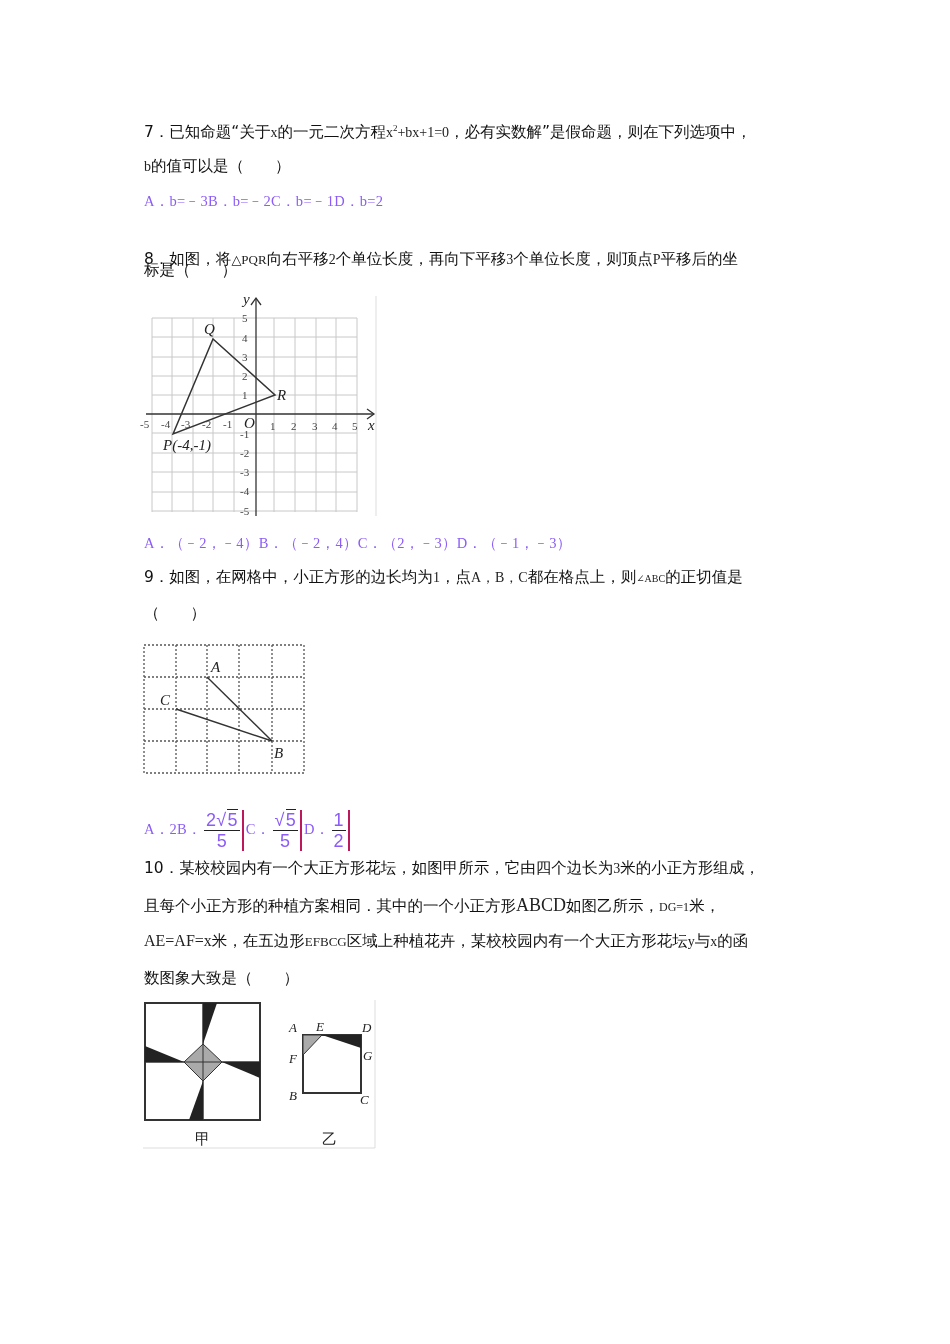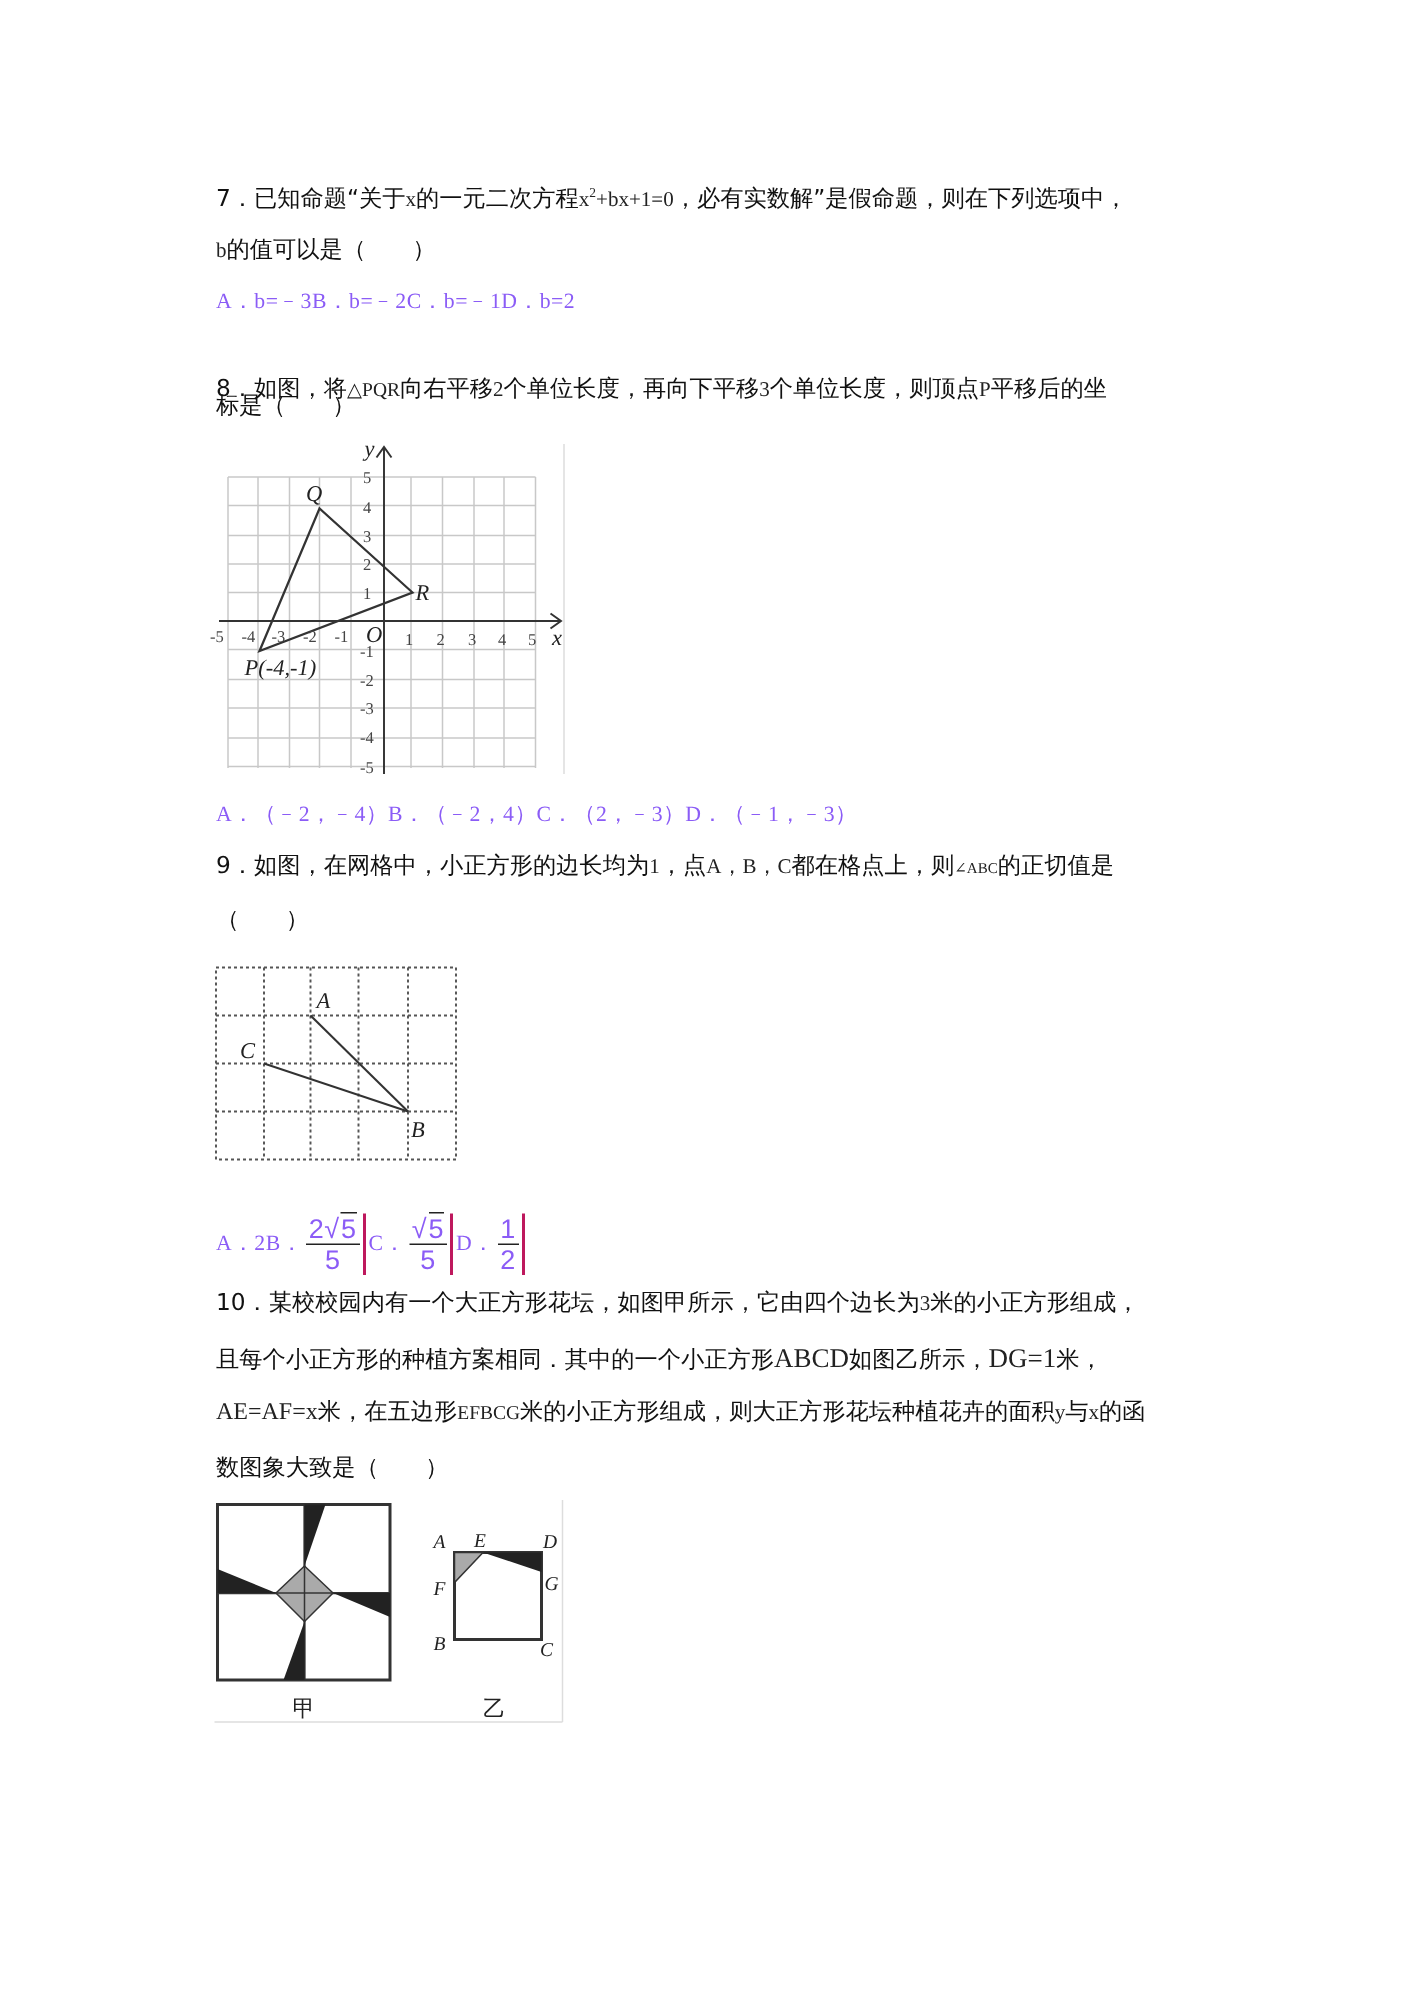--- a/index.html
+++ b/index.html
@@ -126,24 +126,24 @@
 </svg>
 
 <div class="line opts" style="top:806px; line-height:46px; height:46px;">
   <span>A．2B．</span><span class="frac"><span class="num"><span>2</span><span>√</span><span class="sqrt">5</span></span><span class="den">5</span></span><span>C．</span><span class="frac"><span class="num"><span>√</span><span class="sqrt">5</span></span><span class="den">5</span></span><span>D．</span><span class="frac"><span class="num">1</span><span class="den">2</span></span>
 </div>
 
 <div class="line" style="top:858px;">
   <span>10．某校校园内有一个大正方形花坛，如图甲所示，它由四个边长为</span><span class="ser">3</span><span>米的小正方形组成，</span>
 </div>
 <div class="line" style="top:895px;">
-  <span>且每个小正方形的种植方案相同．其中的一个小正方形</span><span class="ser" style="font-size:18px;">ABCD</span><span>如图乙所示，</span><span class="ser" style="font-size:18px;">DG=1</span><span>米，</span>
+  <span>且每个小正方形的种植方案相同．其中的一个小正方形</span><span class="ser" style="font-size:18px;">ABCD</span><span>如图乙所示，</span><span class="ser" style="font-size:12px;">DG=1</span><span>米，</span>
 </div>
 <div class="line" style="top:931px;">
-  <span class="ser" style="font-size:16px;">AE=AF=x</span><span>米，在五边形</span><span class="ser" style="font-size:13px;">EFBCG</span><span>米的小正方形组成，则大正方形花坛种植花卉的面积</span><span class="ser">y</span><span>与</span><span class="ser">x</span><span>的函</span>
+  <span class="ser" style="font-size:16px;">AE=AF=x</span><span>米，在五边形</span><span class="ser" style="font-size:13px;">EFBCG</span><span>区域上种植花卉，某校校园内有一个大正方形花坛</span><span class="ser">y</span><span>与</span><span class="ser">x</span><span>的函</span>
 </div>
 <div class="line" style="top:968px;">数图象大致是（　　）</div>
 
 <svg class="fig" style="left:140px;top:998px;" width="240" height="155" viewBox="140 998 240 155">
 
   <g>
     <rect x="145" y="1003" width="115" height="117" fill="#fff" stroke="#333" stroke-width="2"></rect>
     <line x1="203" y1="1003" x2="203" y2="1120" stroke="#333" stroke-width="1.5"></line>
     <line x1="145" y1="1062" x2="260" y2="1062" stroke="#333" stroke-width="1.5"></line>
     <polygon points="203,1003 217,1003 203,1044" fill="#222"></polygon>

